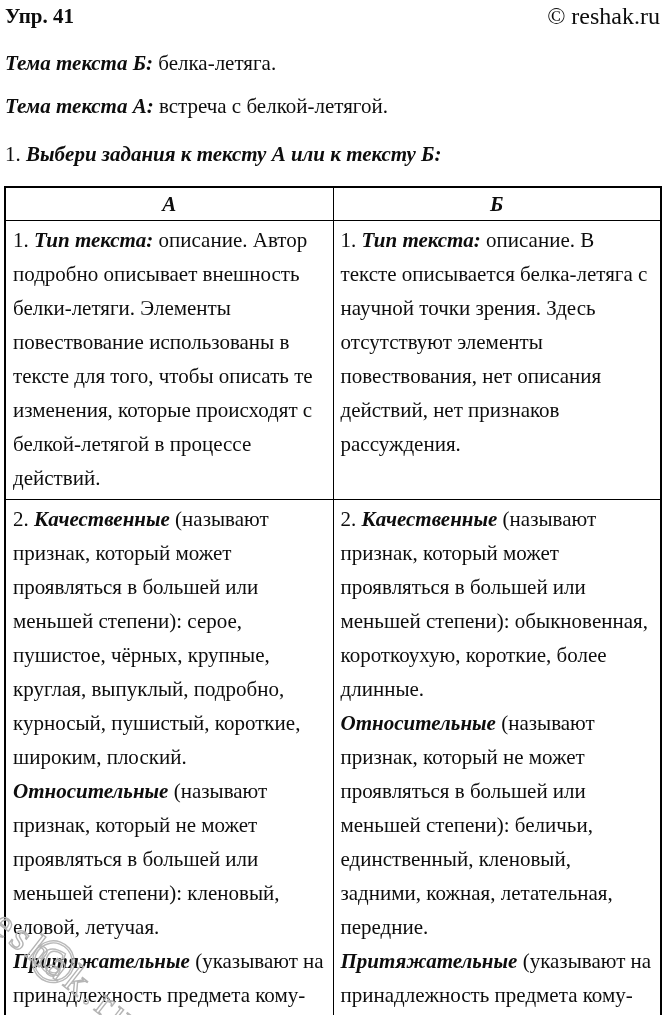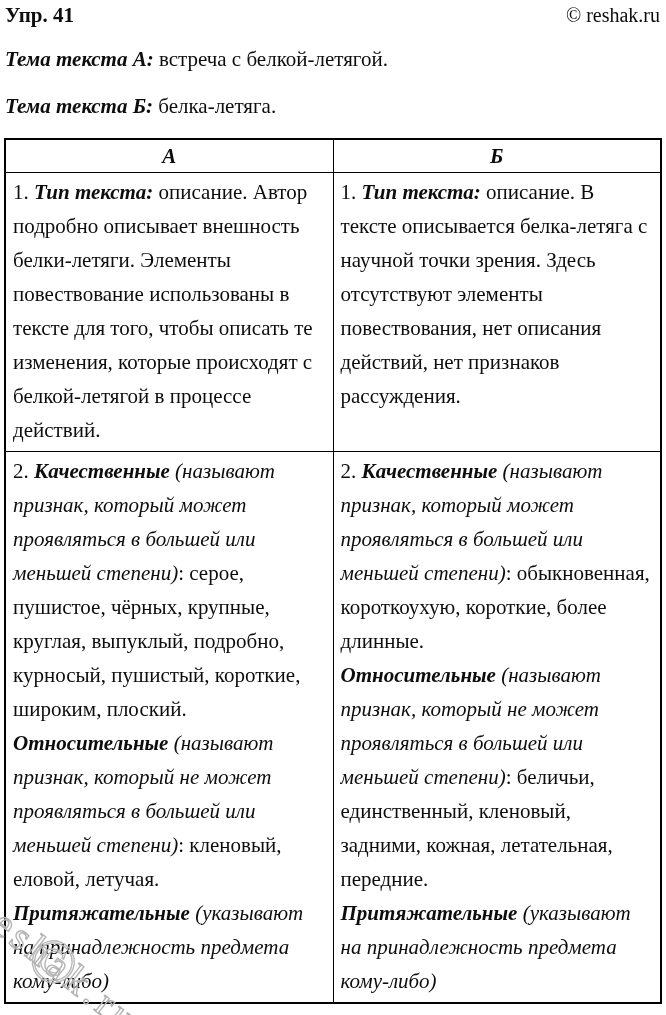--- a/index.html
+++ b/index.html
@@ -16,44 +16,44 @@
     color: #0d0d0d;
   }
   .page {
     position: relative;
     padding: 3px 4px 0 4px;
     z-index: 1;
   }
   .doc-header {
     display: flex;
     justify-content: space-between;
-    align-items: flex-start;
+    align-items: center;
     height: 26px;
     padding: 0 2px 0 1px;
   }
   .exercise {
     font-weight: bold;
     font-size: 21px;
     line-height: 25px;
   }
   .copyright {
-    font-size: 20px;
+    font-size: 24px;
     line-height: 25px;
   }
   p.intro {
     margin: 0 0 0 1px;
     font-size: 21px;
     line-height: 26px;
   }
   p.intro.first { margin-top: 17px; }
   p.intro.second { margin-top: 21px; }
   p.intro.third { margin-top: 22px; }
 
   .seg-r  { font-style: normal; font-weight: normal; }
-  .seg-i  { font-style: italic; }
+  .seg-i  { }
   .seg-bi { font-style: italic; font-weight: bold; }
 
   table.answers {
     margin-top: 19px;
     margin-left: 0;
     width: 658px;
     border-collapse: collapse;
     table-layout: fixed;
   }
   table.answers, table.answers th, table.answers td {
@@ -117,22 +117,23 @@
 </head>
 <body>
 
 <div class="page">
 
   <div class="doc-header">
     <div class="exercise">Упр. 41</div>
     <div class="copyright">© reshak.ru</div>
   </div>
 
+  <p class="intro second"><span class="seg-bi">Тема текста Б:</span><span class="seg-r"> белка-летяга.</span></p>
   <p class="intro first"><span class="seg-bi">Тема текста А:</span><span class="seg-r"> встреча с белкой-летягой.</span></p>
-  <p class="intro second"><span class="seg-bi">Тема текста Б:</span><span class="seg-r"> белка-летяга.</span></p>
+  <p class="intro third"><span class="seg-r">1. </span><span class="seg-bi">Выбери задания к тексту А или к тексту Б:</span></p>
 
   <table class="answers">
     <tbody>
       <tr>
         <th>А</th>
         <th>Б</th>
       </tr>
       <tr class="row-type">
         <td>
           <p><span class="seg-r">1. </span><span class="seg-bi">Тип текста:</span><span class="seg-r"> описание. Автор подробно описывает внешность белки-летяги. Элементы повествование использованы в тексте для того, чтобы описать те изменения, которые происходят с белкой-летягой в процессе действий.</span></p>

